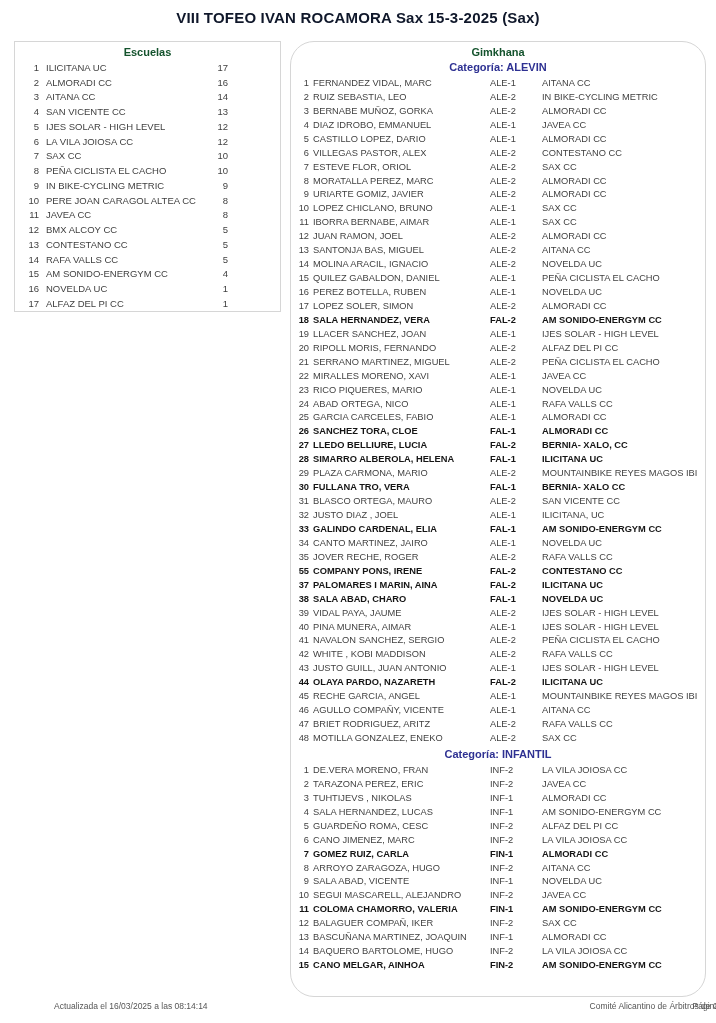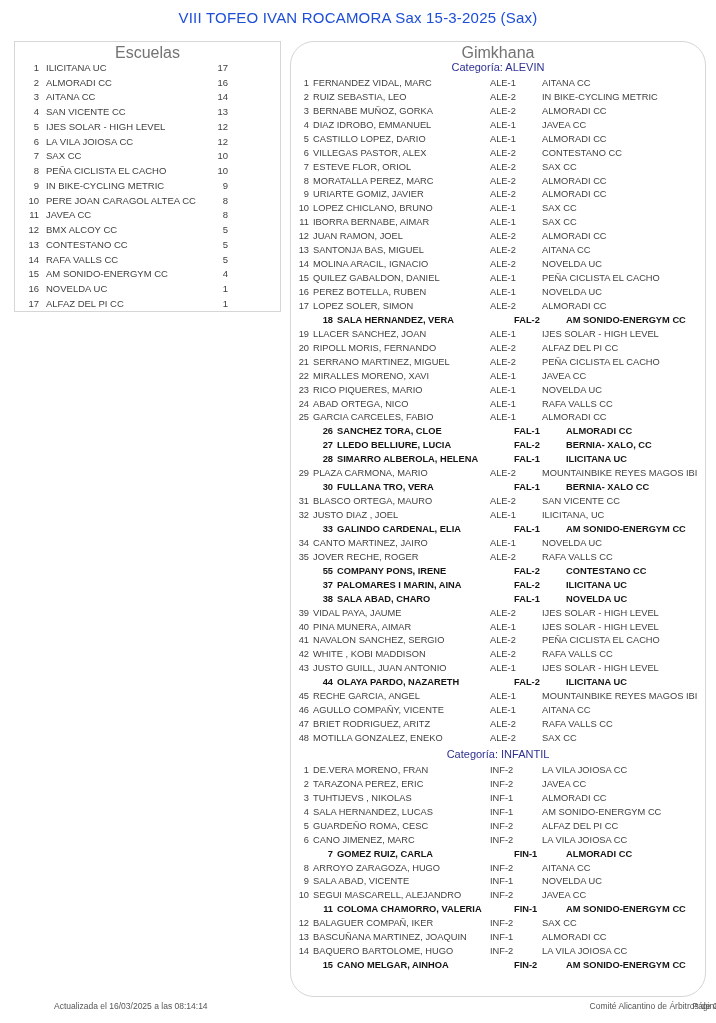--- a/index.html
+++ b/index.html
@@ -1,35 +1,35 @@
 <!DOCTYPE html>
 <html><head>
 <meta charset="utf-8">
 <style>
   html,body{margin:0;padding:0;background:#ffffff;}
   .page{position:relative;width:716px;height:1023px;background:#ffffff;overflow:hidden;
         font-family:"Liberation Sans", sans-serif;}
   .title{position:absolute;top:9px;left:0;width:716px;text-align:center;
-         font-size:15px;font-weight:normal;color:#1d4ed8;letter-spacing:0.2px;}
+         font-size:15px;font-weight:bold;color:#0f172a;letter-spacing:0.2px;}
   .panel{position:absolute;border:1px solid #d6d6d6;box-sizing:border-box;background:#ffffff;}
   .panel-escuelas{left:14px;top:41px;width:267px;height:271px;}
   .panel-gimkhana{left:290px;top:41px;width:416px;height:956px;border-radius:24px;}
-  .panel-title{text-align:center;font-size:16px;font-weight:normal;color:#737373;padding-top:3px;line-height:15px;}
-  .cat-title{text-align:center;font-size:11px;font-weight:normal;color:#2E3192;line-height:14px;margin-bottom:2px;}
+  .panel-title{text-align:center;font-size:11px;font-weight:bold;color:#14532d;padding-top:3px;line-height:15px;}
+  .cat-title{text-align:center;font-size:11px;font-weight:bold;color:#2E3192;line-height:14px;margin-bottom:2px;}
   .cat-title.second{margin-top:2px;}
   .esc-row{display:grid;grid-template-columns:16px 1fr 22px 52px;align-items:center;
            height:14.75px;font-size:9.5px;color:#3f3f3f;padding-left:8px;}
   .esc-row .rank{text-align:right;}
   .esc-row .club{padding-left:7px;white-space:nowrap;overflow:hidden;}
   .esc-row .pts{text-align:right;}
   .gim-row{display:grid;grid-template-columns:15px 173px 48px 1fr;column-gap:4px;align-items:center;
            height:13.95px;font-size:9.3px;color:#3f3f3f;padding-left:3px;}
   .gim-row .rank{text-align:right;}
   .gim-row span{white-space:nowrap;overflow:hidden;}
-  .gim-row.bold{font-weight:bold;color:#151515;margin-left:24px;}
+  .gim-row.bold{font-weight:bold;color:#151515;}
   .footer{position:absolute;top:1001px;left:14px;width:691px;display:flex;
           justify-content:space-between;font-size:8.5px;color:#555555;margin-left:40px;}
   .footer .center{position:absolute;left:0;width:100%;text-align:right;}
   .footer .right{z-index:1;}
   .footer .left{z-index:1;}
 </style>
 </head>
 <body>
 
 <div class="page">

